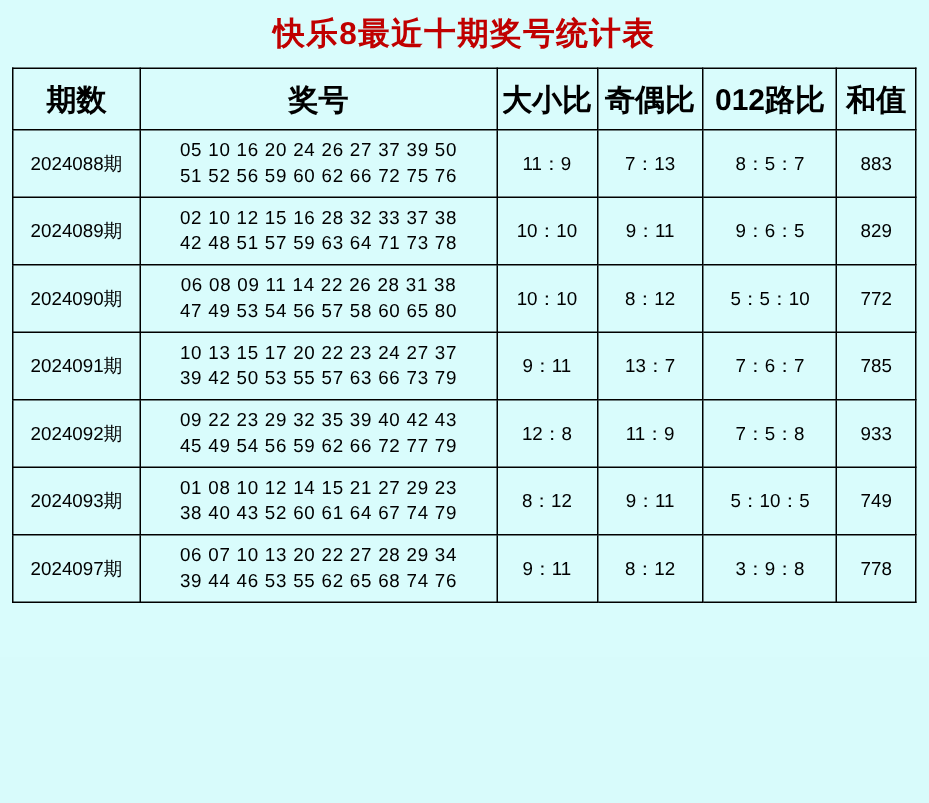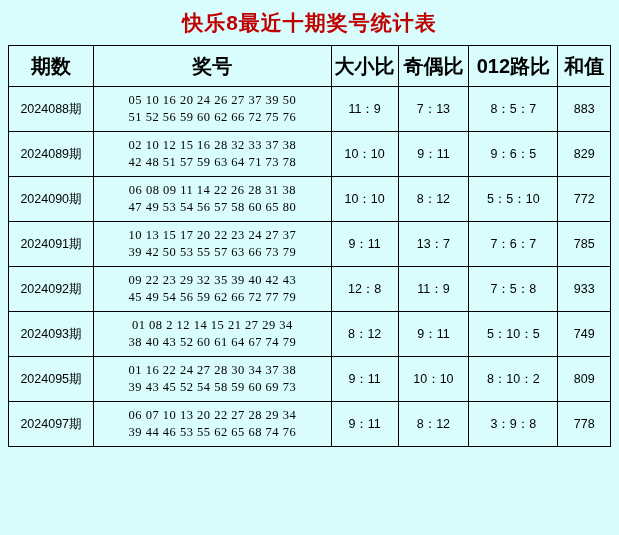--- a/index.html
+++ b/index.html
@@ -59,21 +59,20 @@
   td.issue {
     font-size: 13px;
     white-space: nowrap;
   }
   td.nums {
     font-size: 12.5px;
     line-height: 17px;
     padding: 4px 4px;
     letter-spacing: 0.5px;
     white-space: nowrap;
-    font-family: Liberation Serif, serif;
   }
   td.nums .row2 { display: block; }
   td.ratio {
     font-size: 13px;
     white-space: nowrap;
   }
   td.sum {
     font-size: 13px;
   }
   tbody tr { height: 45px; }
@@ -156,38 +155,27 @@
           <span class="row2">45  49  54  56  59  62  66  72  77  79</span>
         </td>
         <td class="ratio">12：8</td>
         <td class="ratio">11：9</td>
         <td class="ratio">7：5：8</td>
         <td class="sum">933</td>
       </tr>
       <tr>
         <td class="issue">2024093期</td>
         <td class="nums">
-          <span class="row1">01  08  2  12  14  15  21  27  29  34</span>
+          <span class="row1">01  08  10  12  14  15  21  27  29  23</span>
           <span class="row2">38  40  43  52  60  61  64  67  74  79</span>
         </td>
         <td class="ratio">8：12</td>
         <td class="ratio">9：11</td>
         <td class="ratio">5：10：5</td>
         <td class="sum">749</td>
-      </tr>
-      <tr>
-        <td class="issue">2024095期</td>
-        <td class="nums">
-          <span class="row1">01  16  22  24  27  28  30  34  37  38</span>
-          <span class="row2">39  43  45  52  54  58  59  60  69  73</span>
-        </td>
-        <td class="ratio">9：11</td>
-        <td class="ratio">10：10</td>
-        <td class="ratio">8：10：2</td>
-        <td class="sum">809</td>
       </tr>
       <tr>
         <td class="issue">2024097期</td>
         <td class="nums">
           <span class="row1">06  07  10  13  20  22  27  28  29  34</span>
           <span class="row2">39  44  46  53  55  62  65  68  74  76</span>
         </td>
         <td class="ratio">9：11</td>
         <td class="ratio">8：12</td>
         <td class="ratio">3：9：8</td>

